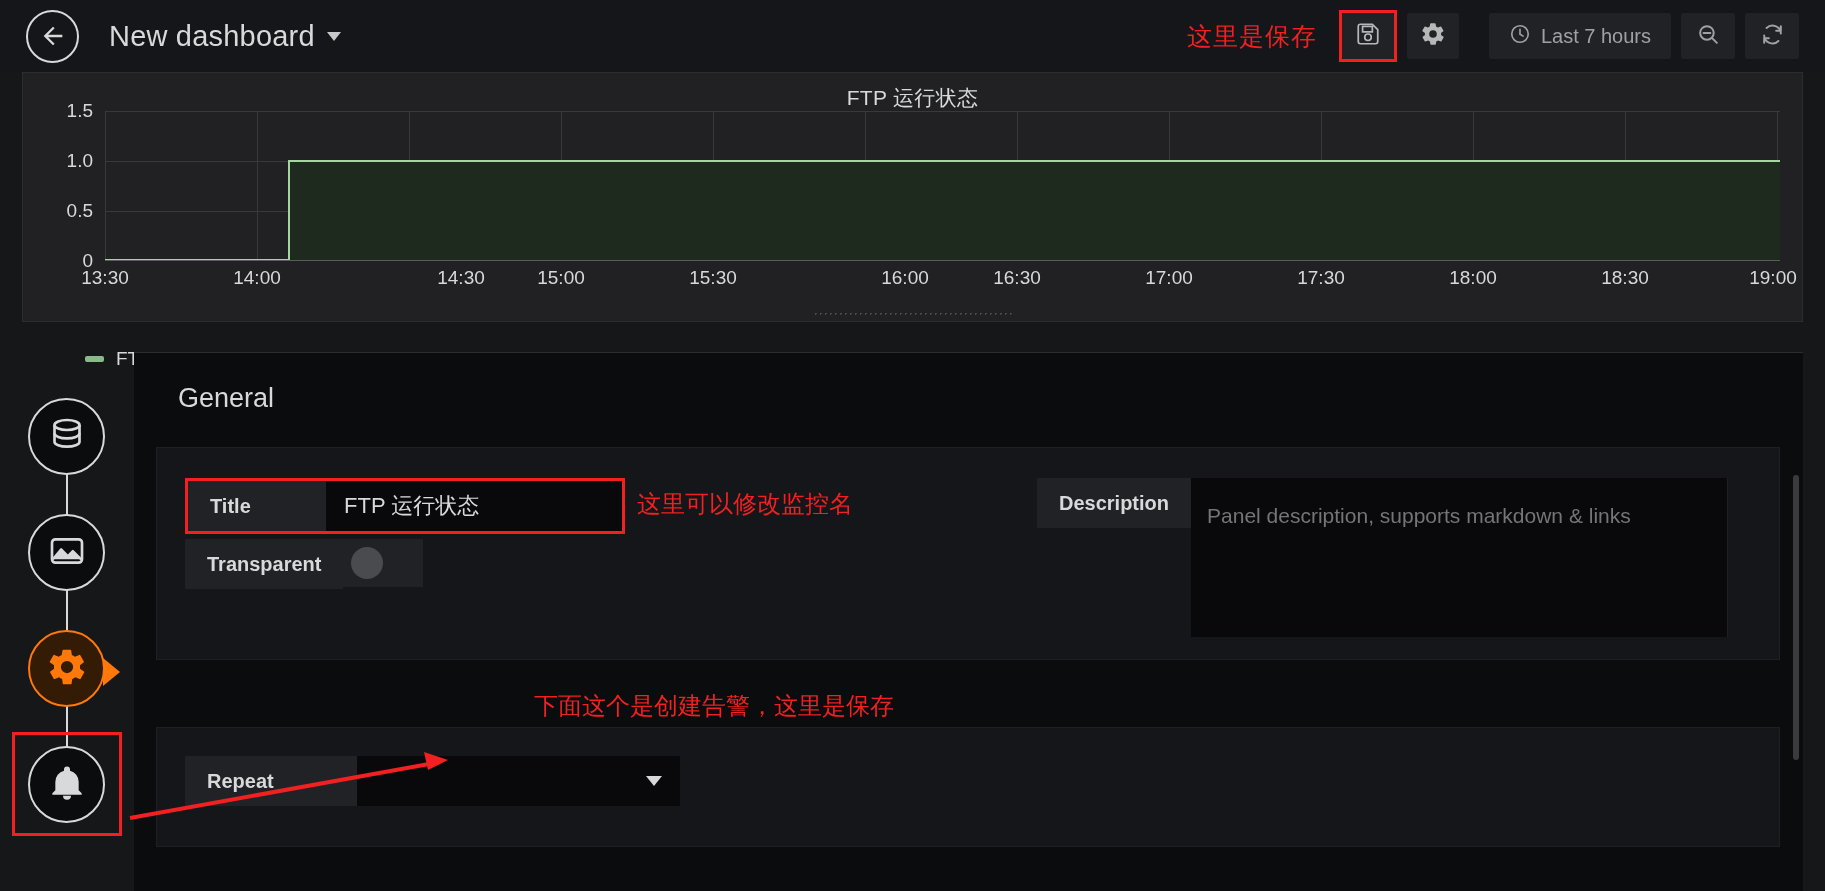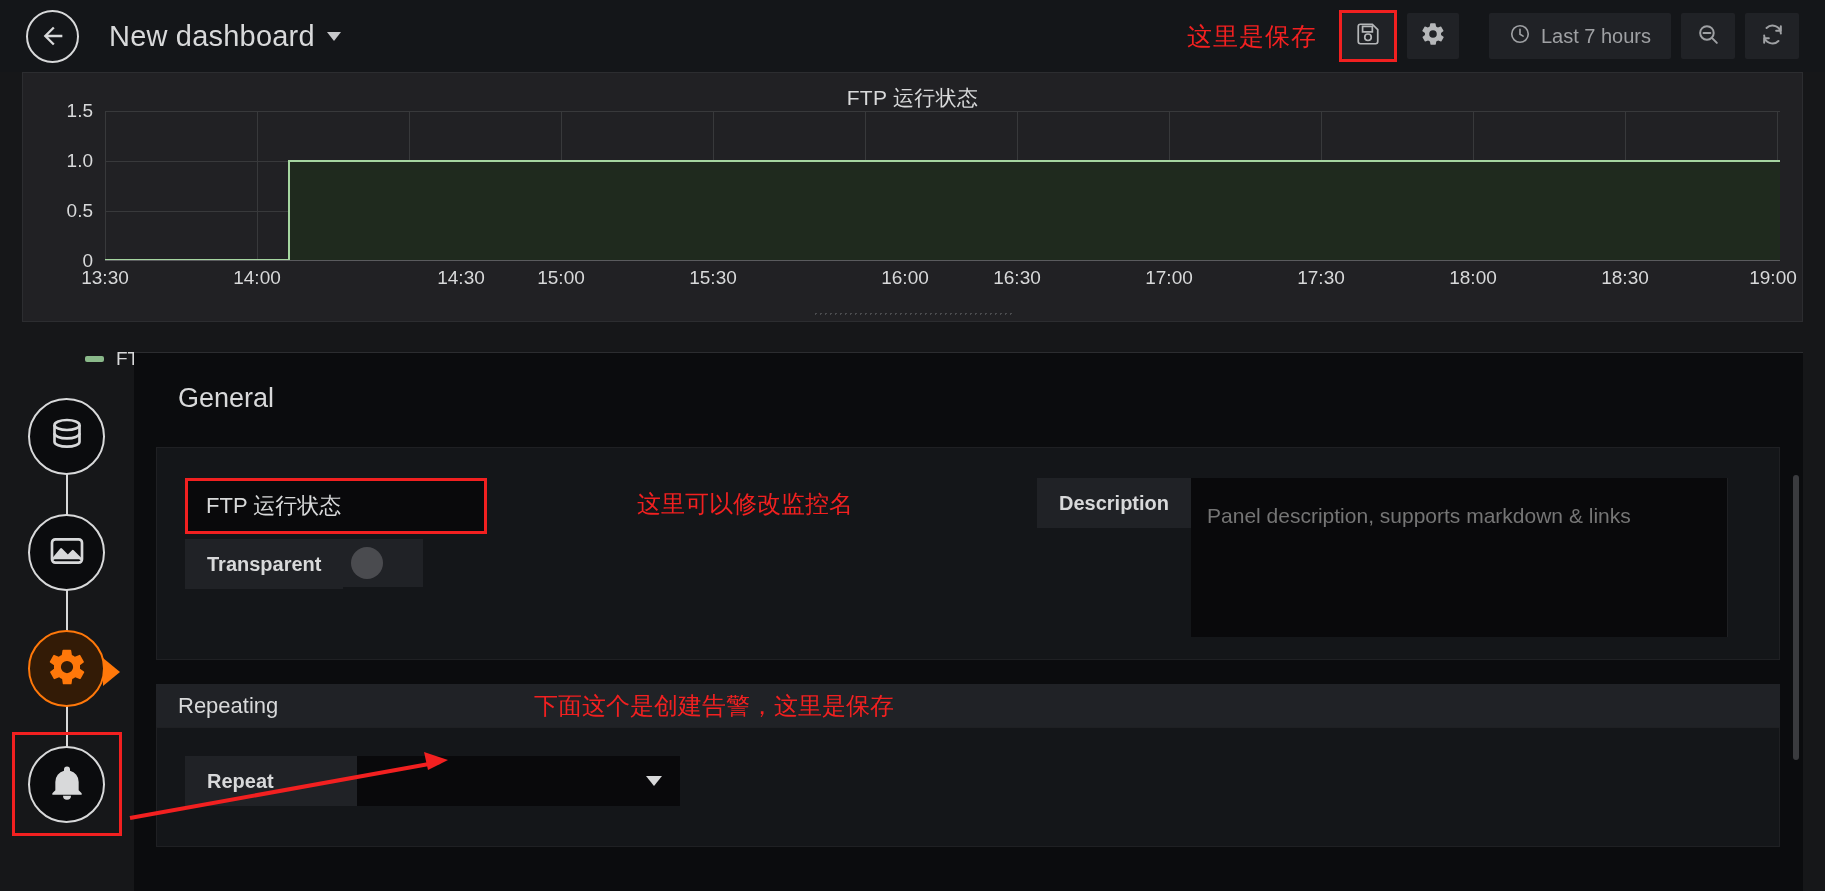--- a/index.html
+++ b/index.html
@@ -434,39 +434,39 @@
 </div>
 
 <div class="editpane">
 
   <div class="section-head">General</div>
 
   <div class="form-card">
 
     <div class="row-left">
       <div class="field-row title-highlight">
+        <div class="field-label">Title</div>
         <input class="field-input" value="FTP 运行状态" style="">
       </div>
     </div>
     <div class="annot-title">这里可以修改监控名</div>
 
     <div class="toggle-row field-row">
       <div class="field-label">Transparent</div>
       <div class="toggle-track">
         <div class="toggle-knob"></div>
       </div>
     </div>
 
     <div class="desc-block">
       <div class="field-label desc-label">Description</div>
       <textarea class="desc-textarea" placeholder="Panel description, supports markdown &amp; links" style=""></textarea>
     </div>
   </div>
 
-  <div class="repeat-head">Repeating</div>
   <div class="annot-repeat">下面这个是创建告警，这里是保存</div>
 
   <div class="repeat-card">
     <div class="repeat-row">
       <div class="repeat-label">Repeat</div>
       <div class="repeat-select">
         <span class="sel-caret"></span>
       </div>
     </div>
   </div>

